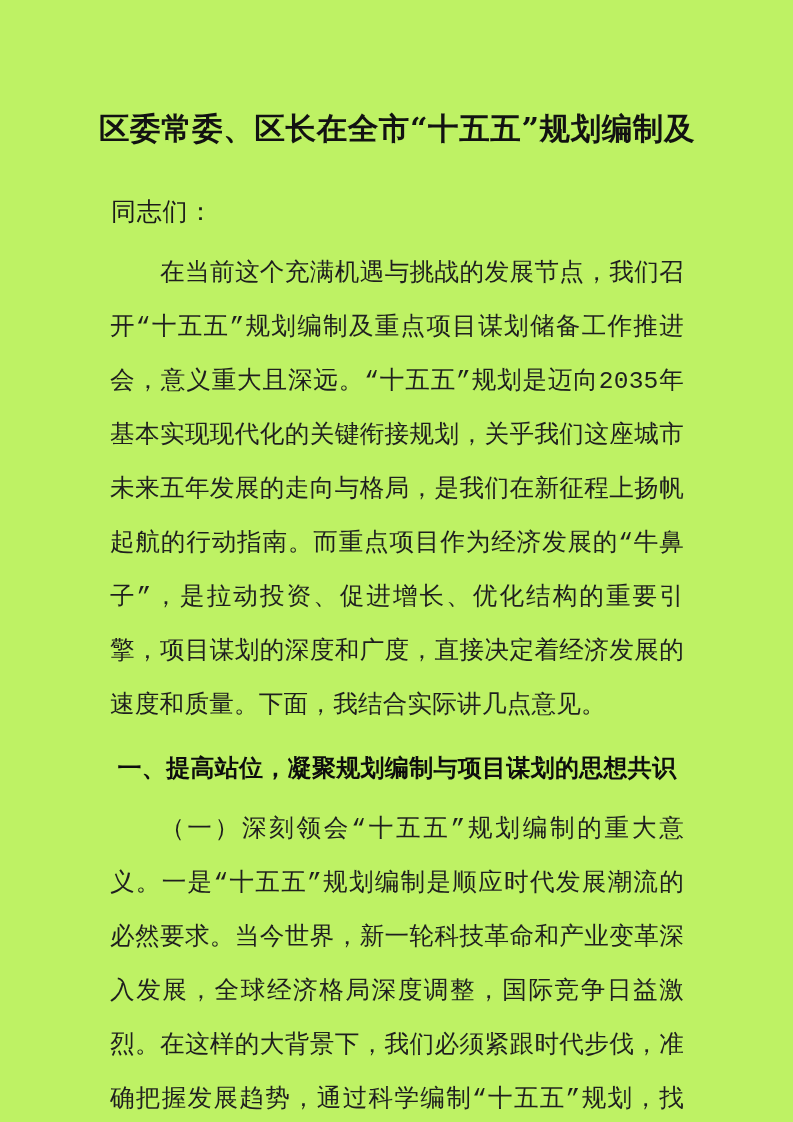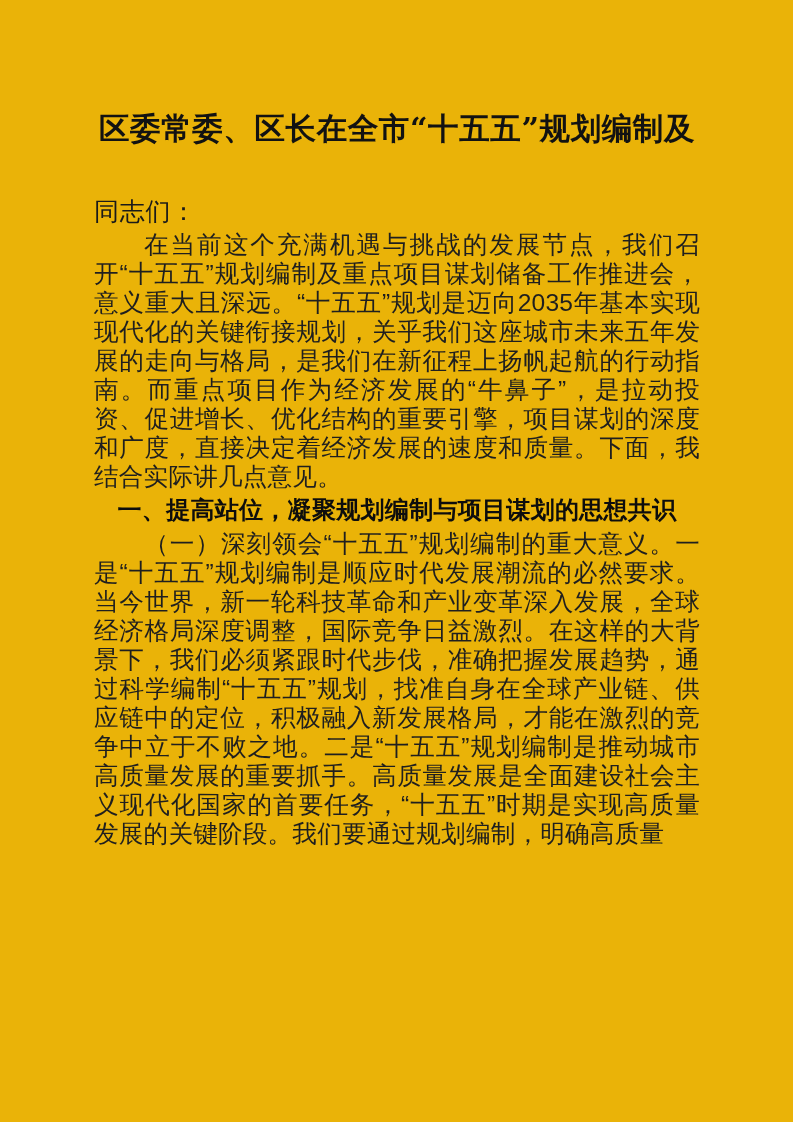--- a/index.html
+++ b/index.html
@@ -13,21 +13,21 @@
     overflow: hidden;
     font-family: "DejaVu Serif", serif;
     color: #000000;
     -webkit-font-smoothing: antialiased;
   }
 
   .page {
     position: relative;
     width: 793px;
     height: 1122px;
-    background: #eab308;
+    background: #bef264;
     box-sizing: border-box;
     padding: 0;
   }
 
   .content {
     position: absolute;
     left: 94px;
     top: 108px;
     width: 606px;
   }
@@ -51,36 +51,36 @@
   .doc-title .tline.l2 {
     letter-spacing: 0.4px;
   }
 
   
   .salutation {
     font-family: Liberation Sans, sans-serif;
     font-size: 25px;
     line-height: 37.3px;
     letter-spacing: 0.7px;
-    margin: 0;
+    margin: 17px;
     padding: 0;
     color: #1a1a1a;
     margin-top: 44px;
   }
 
   
   .para {
-    font-family: Liberation Sans, sans-serif;
+    font-family: Liberation Mono, monospace;
     font-size: 24.6px;
-    line-height: 29px;
+    line-height: 54px;
     text-align: justify;
     text-align-last: left;
     text-justify: inter-character;
     letter-spacing: 0.2px;
-    margin: 0;
+    margin: 16px;
     padding: 0;
     color: #1f1f1f;
     word-break: break-all;
   }
   .para.indent {
     text-indent: 50px;
   }
 
   
   .section-heading {

